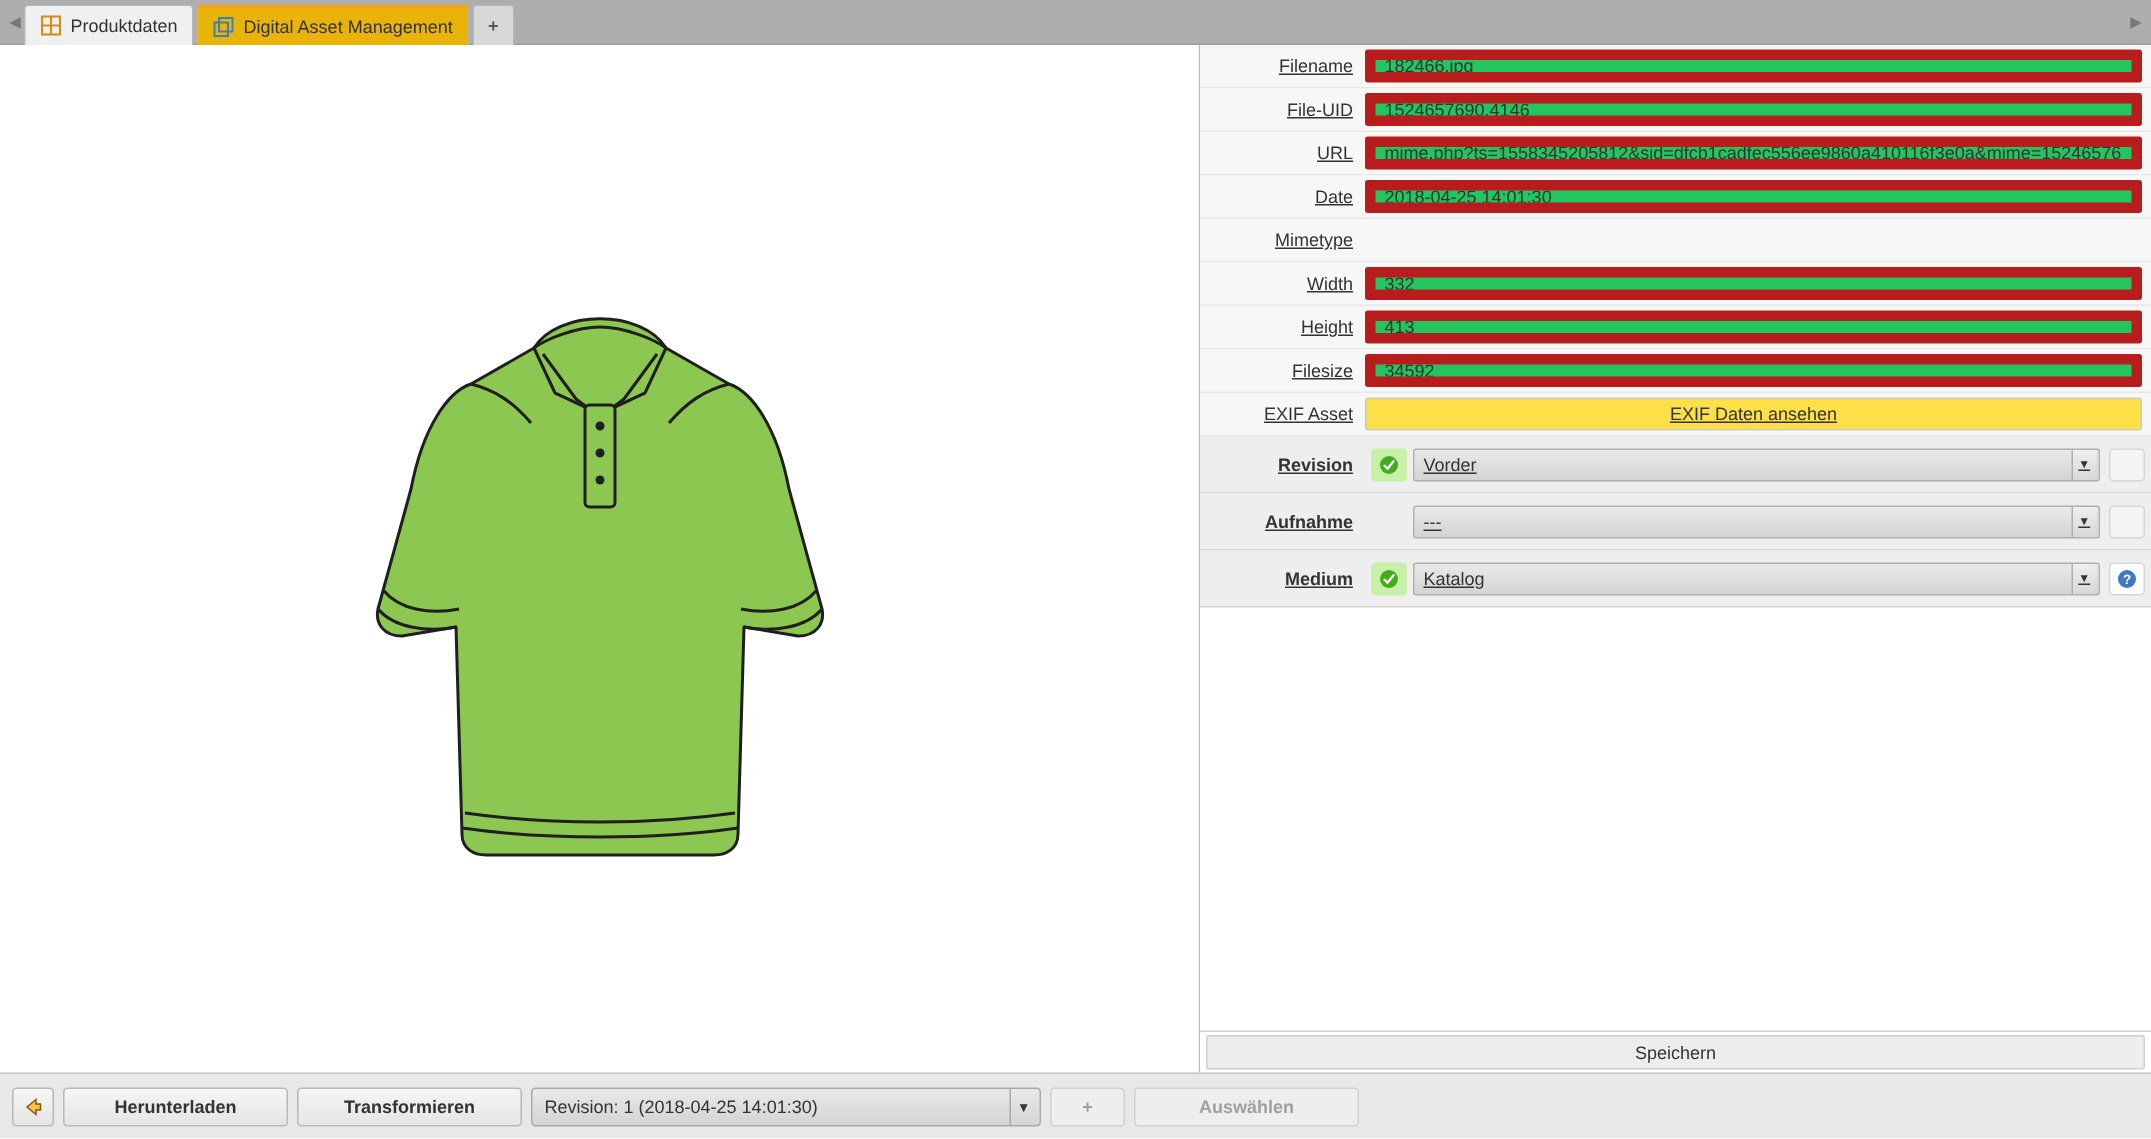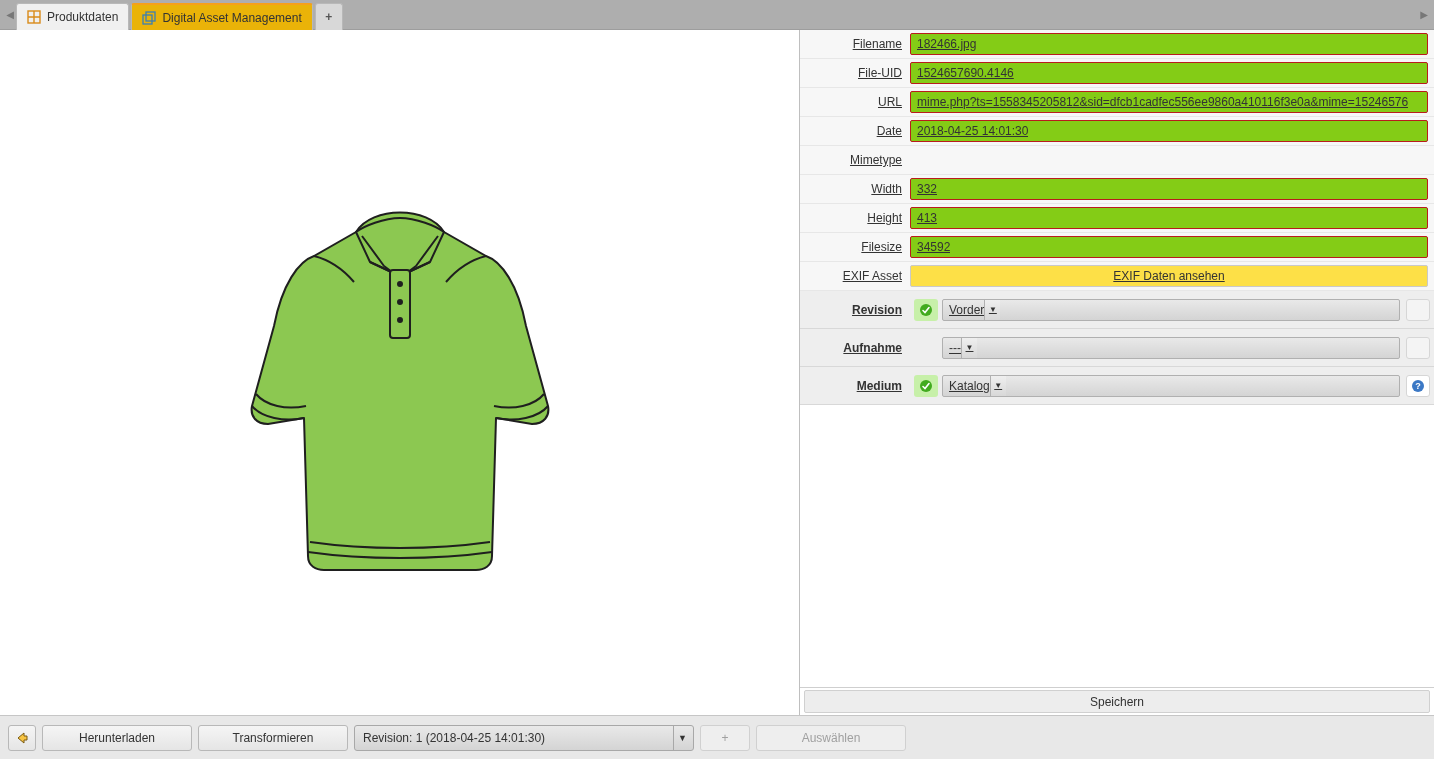--- a/index.html
+++ b/index.html
@@ -88,22 +88,22 @@
     flex: 0 0 110px;
     text-align: right;
     padding-right: 8px;
     color: #333;
     font-size: 12px;
   }
   .prop-label.bold { font-weight: bold; }
   .prop-value {
     flex: 1 1 auto;
     margin-right: 6px;
-    background: #84cc16;
-    border: 1px solid #b91c1c;
+    background: #22c55e;
+    border: 7px solid #b91c1c;
     border-radius: 2px;
     height: 22px;
     display: flex; align-items: center;
     padding: 0 6px;
     color: #333;
     font-size: 12px;
     overflow: hidden; white-space: nowrap; text-overflow: ellipsis;
     min-width: 0;
   }
   .prop-value span { overflow: hidden; white-space: nowrap; text-overflow: ellipsis; }
@@ -131,21 +131,21 @@
     display: flex; align-items: center; justify-content: center;
   }
   .status-chip.ok { background: #c7f0a9; }
   .status-chip svg { width: 14px; height: 14px; }
   .select {
     flex: 1 1 auto;
     height: 22px;
     background: linear-gradient(#e9e9e9,#d4d4d4);
     border: 1px solid #b0b0b0;
     border-radius: 2px;
-    display: flex; align-items: center; 
+    display: flex; align-items: center; justify-content: space-between;
     padding: 0 2px 0 6px;
     cursor: pointer;
     color: #333;
     min-width: 0;
   }
   .select .sel-arrow {
     width: 16px; height: 100%;
     display: flex; align-items: center; justify-content: center;
     border-left: 1px solid #b0b0b0;
     background: linear-gradient(#efefef,#d8d8d8);
@@ -191,20 +191,21 @@
   .btn {
     height: 26px;
     background: linear-gradient(#f5f5f5,#e5e5e5);
     border: 1px solid #b8b8b8;
     border-radius: 3px;
     display: flex; align-items: center; justify-content: center;
     padding: 0 16px;
     cursor: pointer;
     color: #333;
     font-size: 12px;
+    font-weight: bold;
   }
   .btn.icon-only { width: 28px; padding: 0; }
   .btn.wide { width: 150px; }
   .btn.disabled {
     color: #a0a0a0;
     background: #eeeeee;
     border-color: #d0d0d0;
     cursor: default;
   }
   .select-big {

